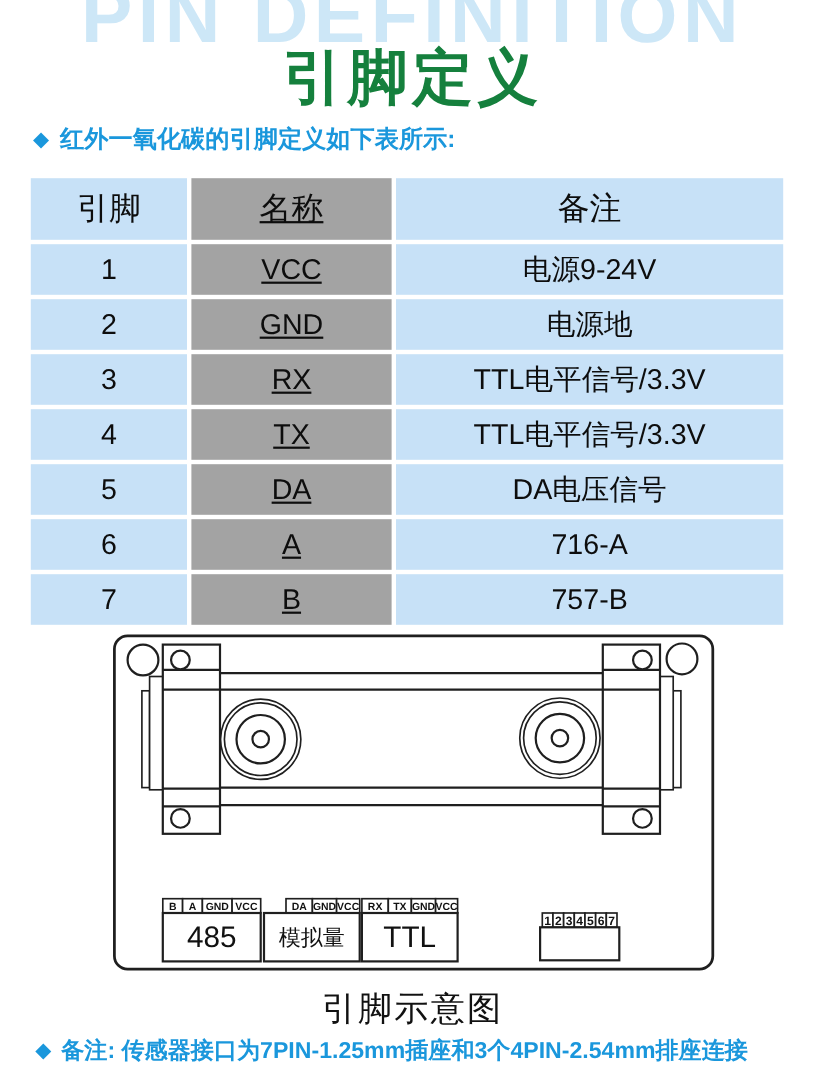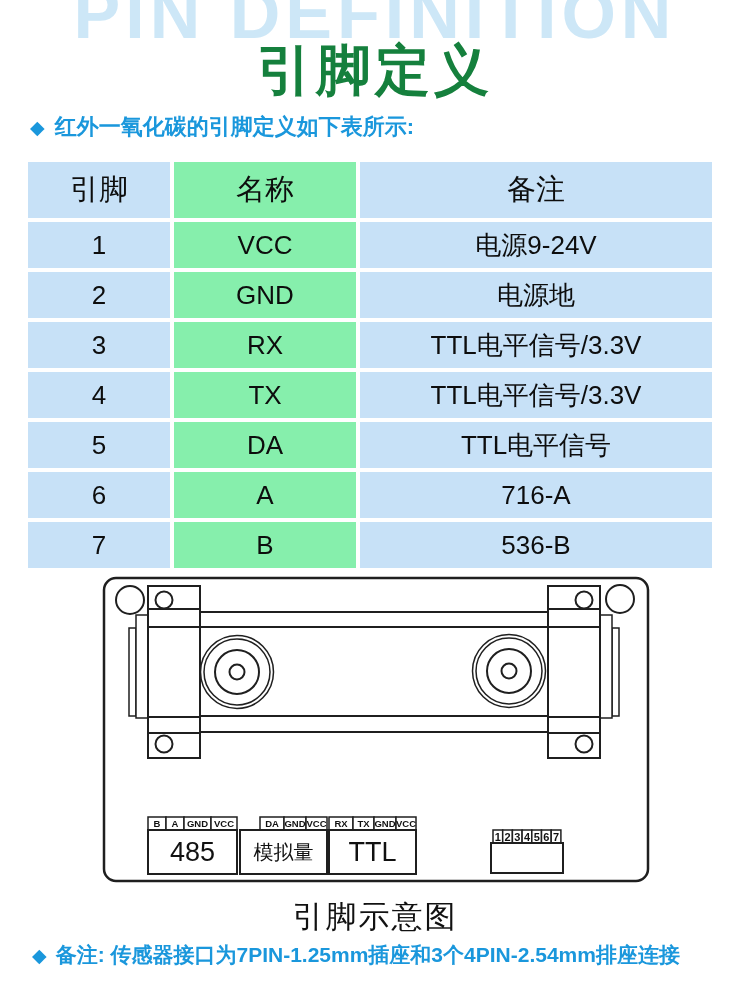--- a/index.html
+++ b/index.html
@@ -31,21 +31,21 @@
   }
   .pin-table td{
     text-align:center;vertical-align:middle;color:#0d0d0d;
   }
   .pin-table tr.head td{height:54px;font-size:29px;}
   .pin-table tr.row td{height:44px;font-size:26px;}
   .col-pin{width:140px;margin-top:44px;}
   .col-name{width:180px;}
   .col-remark{width:350px;}
   .cell-dark{background:#c7e1f7;}
-  .cell-light{background:#86efac;}
+  .cell-light{background:#a3a3a3;text-decoration:underline;}
   .svg-diagram{position:absolute;left:0;top:0;width:750px;height:990px;z-index:1;}
   .caption{
     position:absolute;top:896px;left:0;width:100%;z-index:1;
     text-align:center;font-size:31px;color:#111;letter-spacing:2px;
   }
   .note-line{
     position:absolute;left:32px;top:941px;z-index:1;
     display:flex;align-items:center;gap:9px;
     color:#1a97dc;font-weight:bold;font-size:21px;white-space:nowrap;
   }
@@ -91,31 +91,31 @@
     <td class="cell-dark">TTL电平信号/3.3V</td>
   </tr>
   <tr class="row">
     <td class="cell-dark">4</td>
     <td class="cell-light">TX</td>
     <td class="cell-dark">TTL电平信号/3.3V</td>
   </tr>
   <tr class="row">
     <td class="cell-dark">5</td>
     <td class="cell-light">DA</td>
-    <td class="cell-dark">TTL电平信号</td>
+    <td class="cell-dark">DA电压信号</td>
   </tr>
   <tr class="row">
     <td class="cell-dark">6</td>
     <td class="cell-light">A</td>
     <td class="cell-dark">716-A</td>
   </tr>
   <tr class="row">
     <td class="cell-dark">7</td>
     <td class="cell-light">B</td>
-    <td class="cell-dark">536-B</td>
+    <td class="cell-dark">757-B</td>
   </tr>
 </tbody>
   </table>
 
 <svg class="svg-diagram" viewBox="0 0 750 990">
 
   <rect class="diag-stroke" x="104" y="578" width="544" height="303" rx="12" stroke-width="2.5"></rect>
 
   <circle class="diag-stroke" cx="130" cy="600" r="14" stroke-width="2"></circle>
   <circle class="diag-stroke" cx="620" cy="599" r="14" stroke-width="2"></circle>

